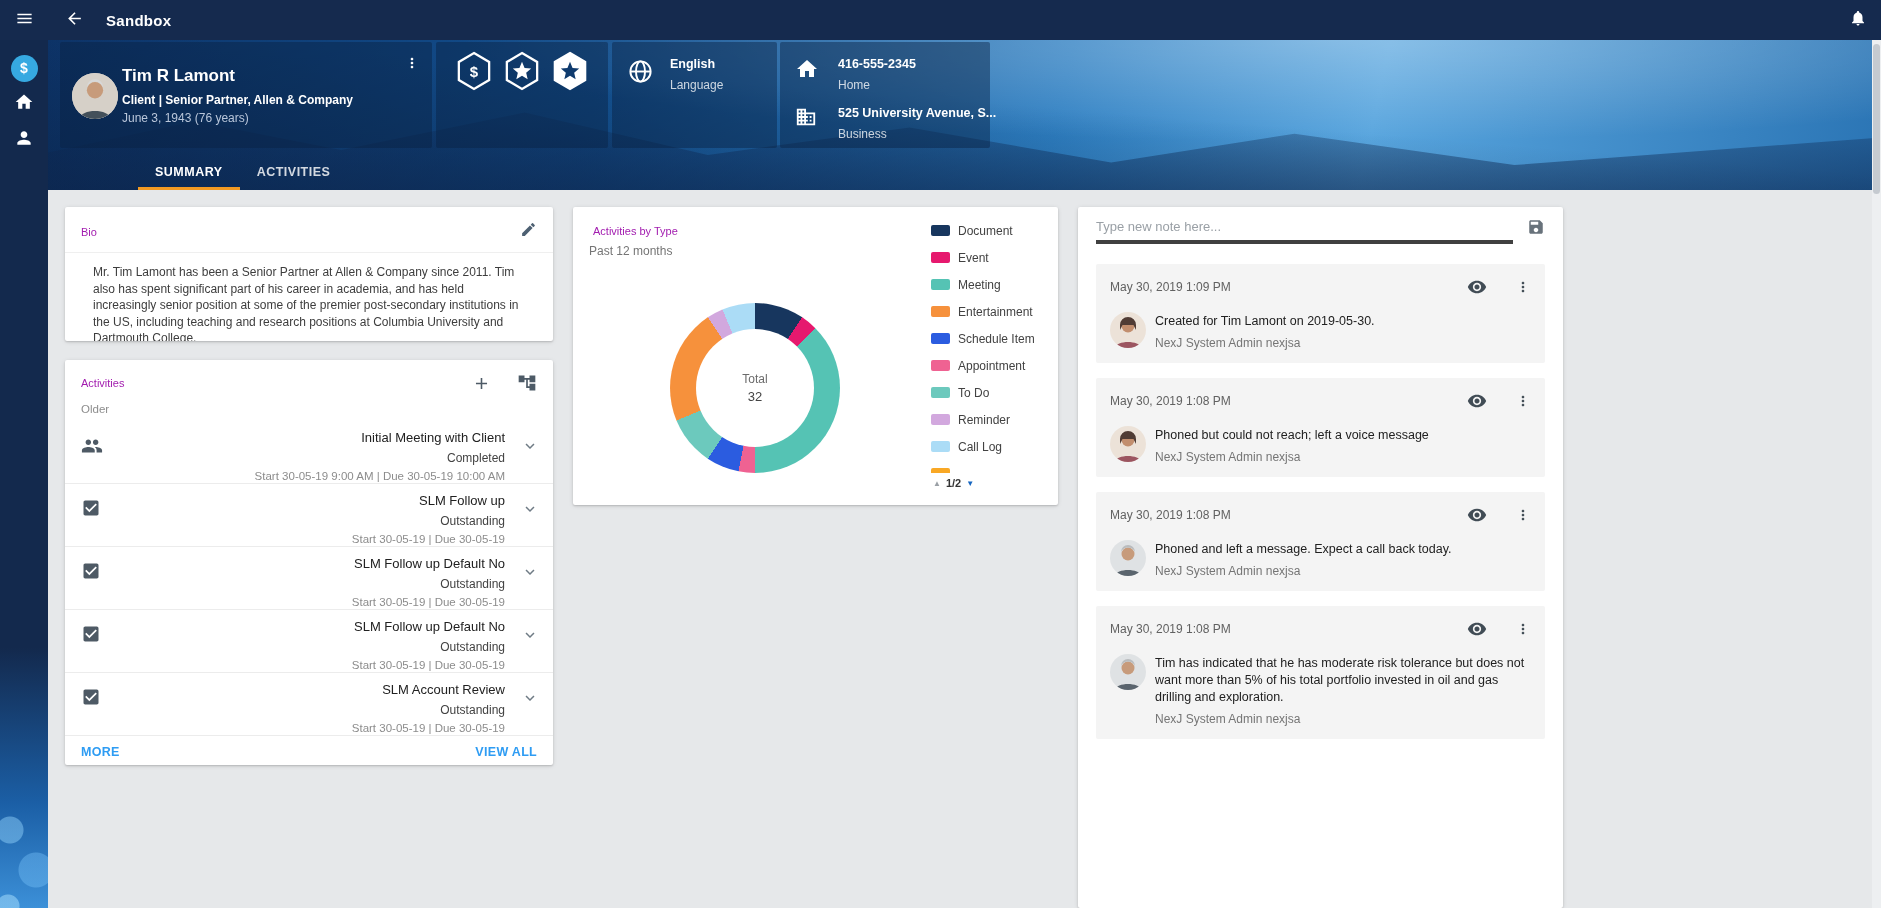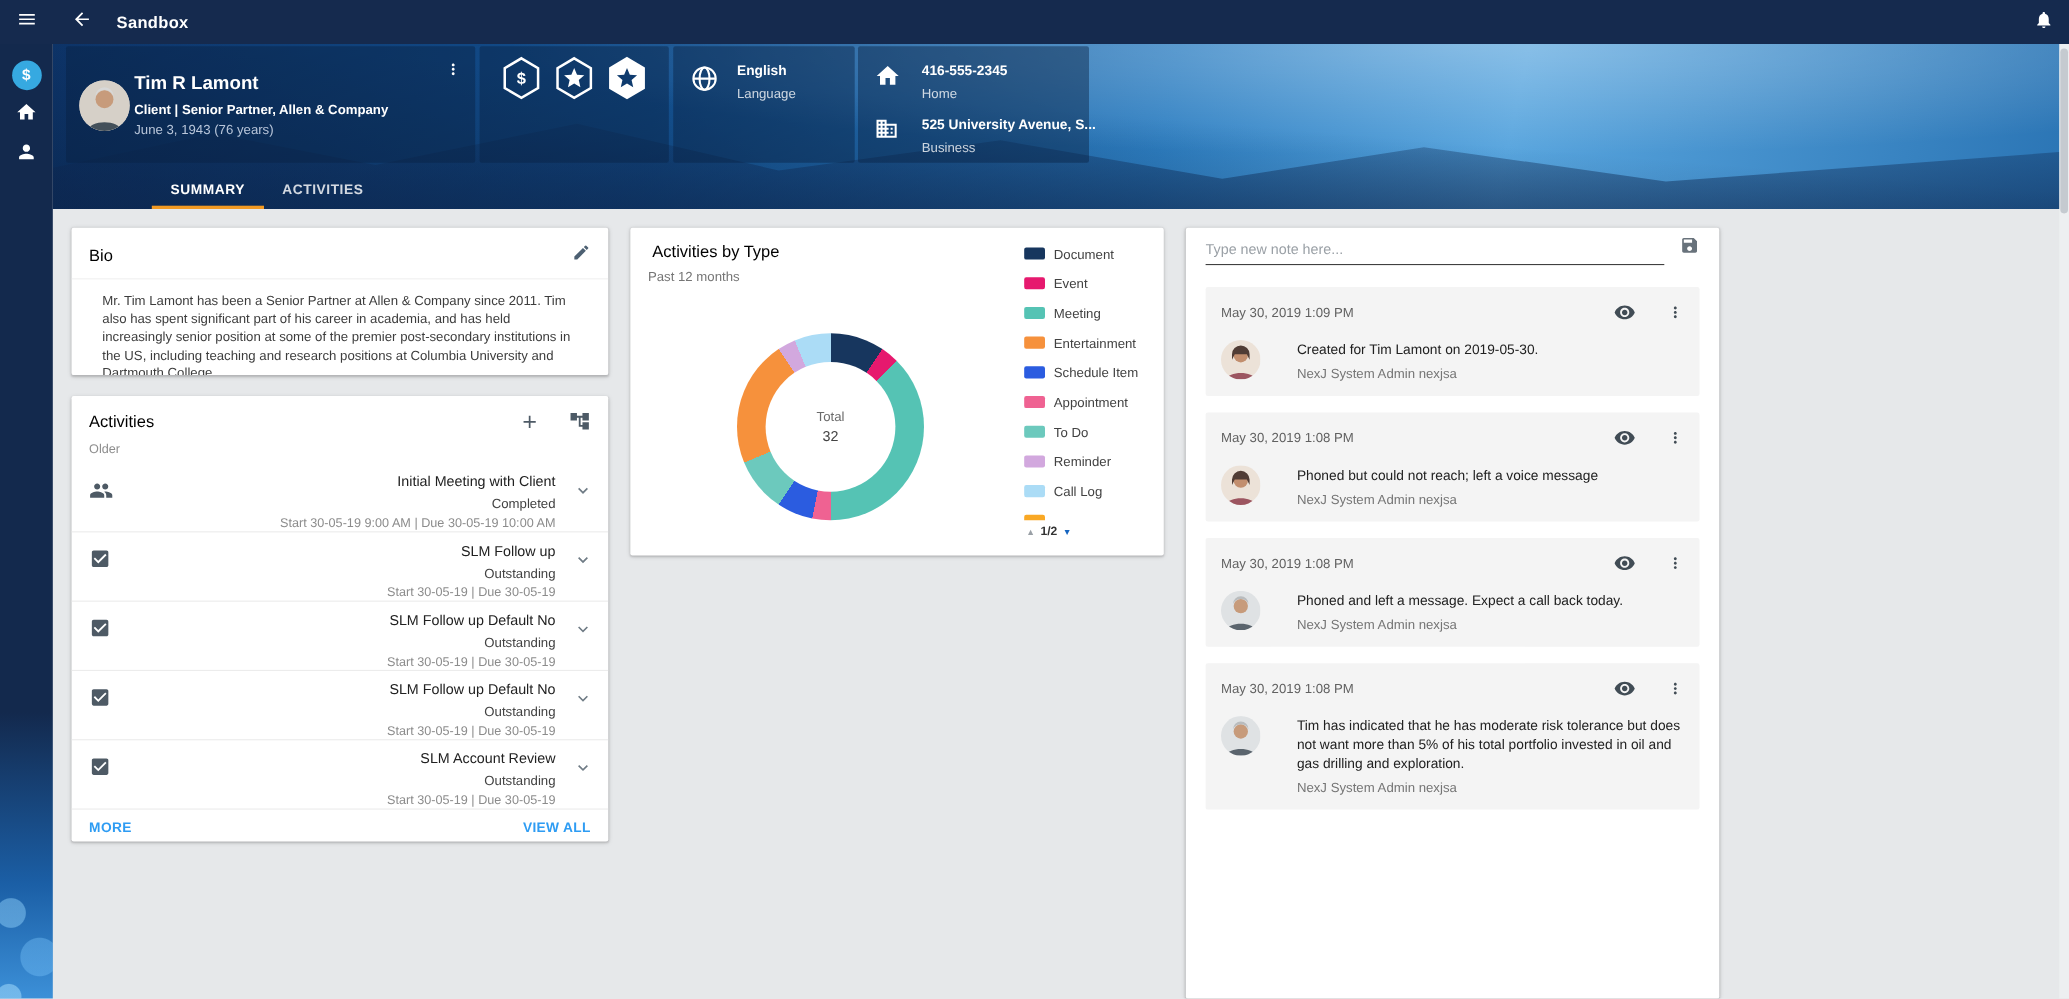--- a/index.html
+++ b/index.html
@@ -65,21 +65,21 @@
   .hc-val { position:absolute; left:58px; font-size:12.5px; font-weight:bold; white-space:nowrap; }
   .hc-lab { position:absolute; left:58px; font-size:12px; color:rgba(255,255,255,.78); }
 
   .tabs { position:absolute; left:90px; bottom:0; height:36px; display:flex; z-index:3; }
   .tab { padding:0 17px; display:flex; align-items:center; color:rgba(255,255,255,.82); font-size:12.5px; font-weight:bold; letter-spacing:.5px; position:relative; cursor:pointer; }
   .tab.active { color:#fff; }
   .tab.active::after { content:""; position:absolute; left:0; right:0; bottom:0; height:3px; background:#f29a23; }
 
   
   .card { position:absolute; background:#fff; border-radius:2px; box-shadow:0 1px 2px rgba(0,0,0,.16), 0 1px 5px rgba(0,0,0,.10); overflow:hidden; }
-  .card-title { font-size:15px; color:#000000; }
+  .card-title { font-size:11px; color:#a21caf; }
 
   
   .bio-card { left:65px; top:207px; width:488px; height:134px; }
   .bio-head { display:flex; justify-content:space-between; align-items:center; padding:14px 16px 10px; border-bottom:1px solid #efefef; }
   .bio-head svg { fill:#4d6072; cursor:pointer; }
   .bio-text { padding:11px 28px 14px; font-size:12px; line-height:16.5px; color:#3d3d3d; }
 
   
   .act-card { left:65px; top:360px; width:488px; height:405px; }
   .act-head { display:flex; align-items:center; padding:13px 16px 6px; }
@@ -114,34 +114,34 @@
   .pager { position:absolute; left:360px; top:270px; display:flex; align-items:center; gap:5px; }
   .pg { font-size:8px; cursor:pointer; }
   .pg.up { color:#9aa0a6; }
   .pg.down { color:#1565c0; }
   .pg-text { font-size:11px; font-weight:bold; color:#333; }
 
   
   .notes-card { left:1078px; top:207px; width:485px; height:701px; }
   .notes-head { padding:14px 18px 8px; }
   .note-input-row { display:flex; align-items:flex-end; margin:6px 18px 0; }
-  .note-input { flex:1; border:none; border-bottom:1px solid #404040; background:transparent; font-size:13px; padding:6px 0; color:#333; font-family:inherit; outline:none; }
+  .note-input { flex:1; border:none; border-bottom:4px solid #404040; background:transparent; font-size:13px; padding:6px 0; color:#333; font-family:inherit; outline:none; }
   .note-input::placeholder { color:#9aa0a6; }
   .save-btn { margin-left:14px; margin-bottom:4px; cursor:pointer; display:flex; }
   .save-btn svg { fill:#68727b; }
   .notes-list { margin:20px 18px 0; }
   .note { background:#f4f4f4; border-radius:2px; padding:13px 14px; margin-bottom:15px; }
   .note-top { display:flex; align-items:center; }
   .note-time { font-size:12px; color:#616161; flex:1; }
   .note-icons { display:flex; align-items:center; gap:28px; }
   .note-icons .hicon { cursor:pointer; display:flex; }
   .note-icons svg { fill:#414c55; }
   .note-body { display:flex; margin-top:15px; }
   .avatar-sm { width:36px; height:36px; border-radius:50%; overflow:hidden; flex:none; }
-  .note-textwrap { margin-left:33px; padding-top:1px; }
+  .note-textwrap { margin-left:9px; padding-top:1px; }
   .note-msg { font-size:12.5px; color:#212121; line-height:17px; }
   .note-author { font-size:12px; color:#757575; margin-top:6px; }
 
   
   .scrollbar { position:absolute; right:0; top:40px; width:9px; height:868px; background:#edeff1; z-index:50; }
   .scroll-thumb { position:absolute; left:1px; top:4px; width:7px; height:150px; background:#c5cad0; border-radius:4px; }
 </style>
 </head>
 <body>
 

